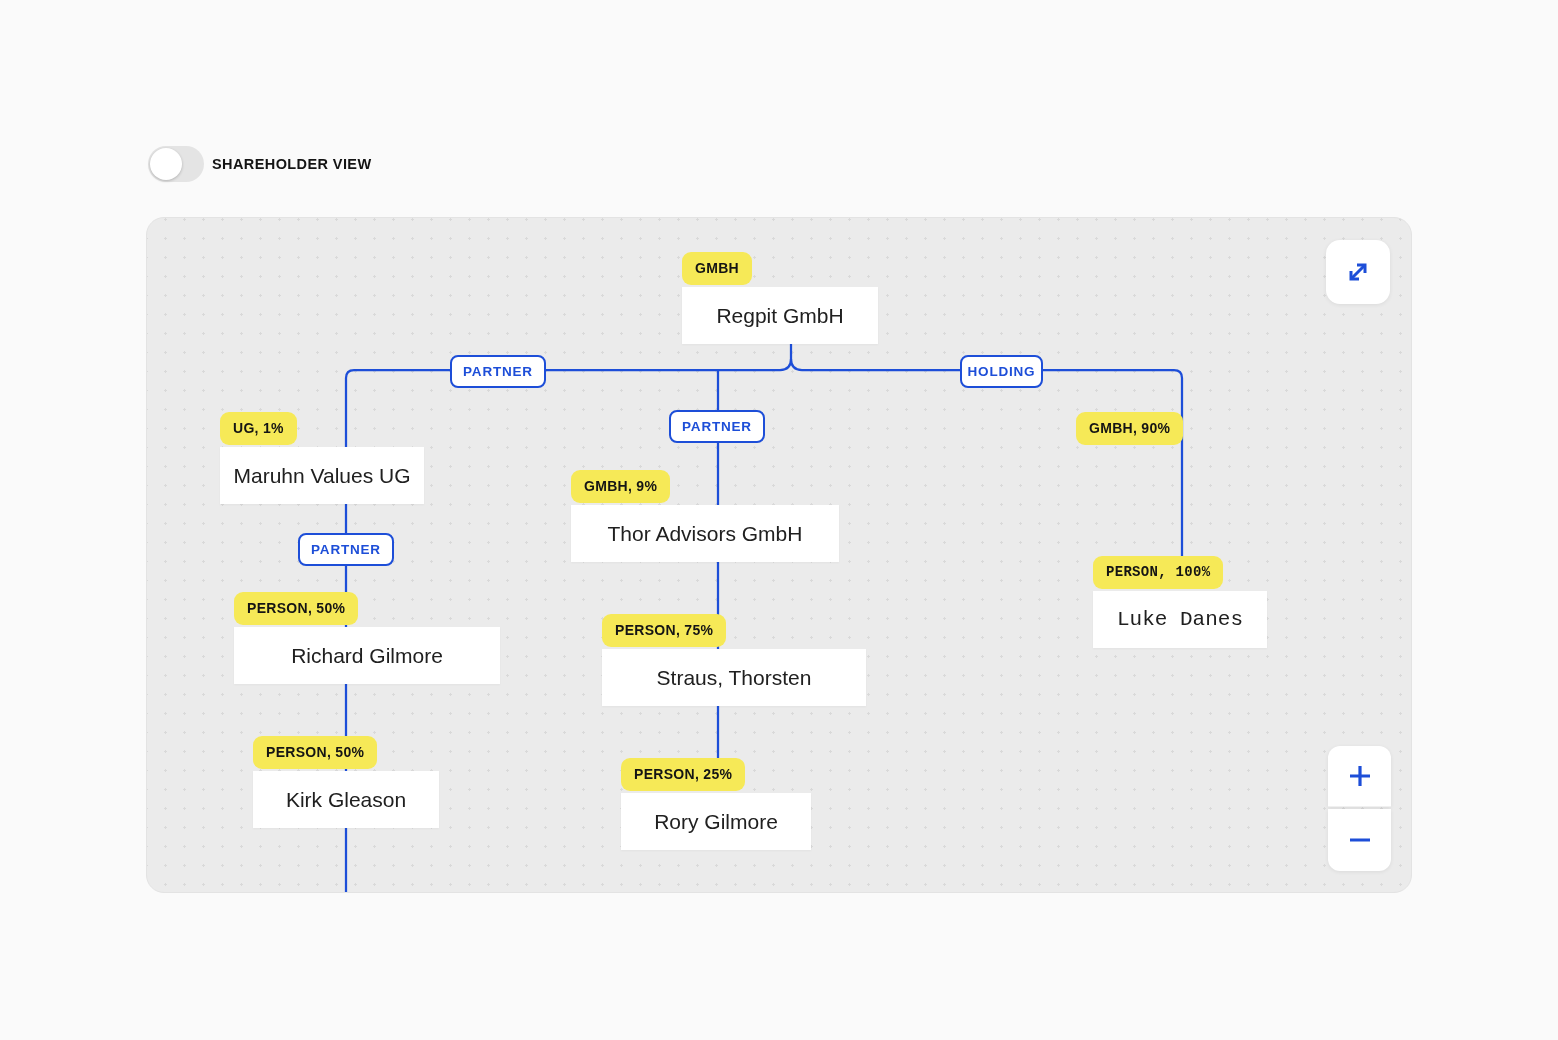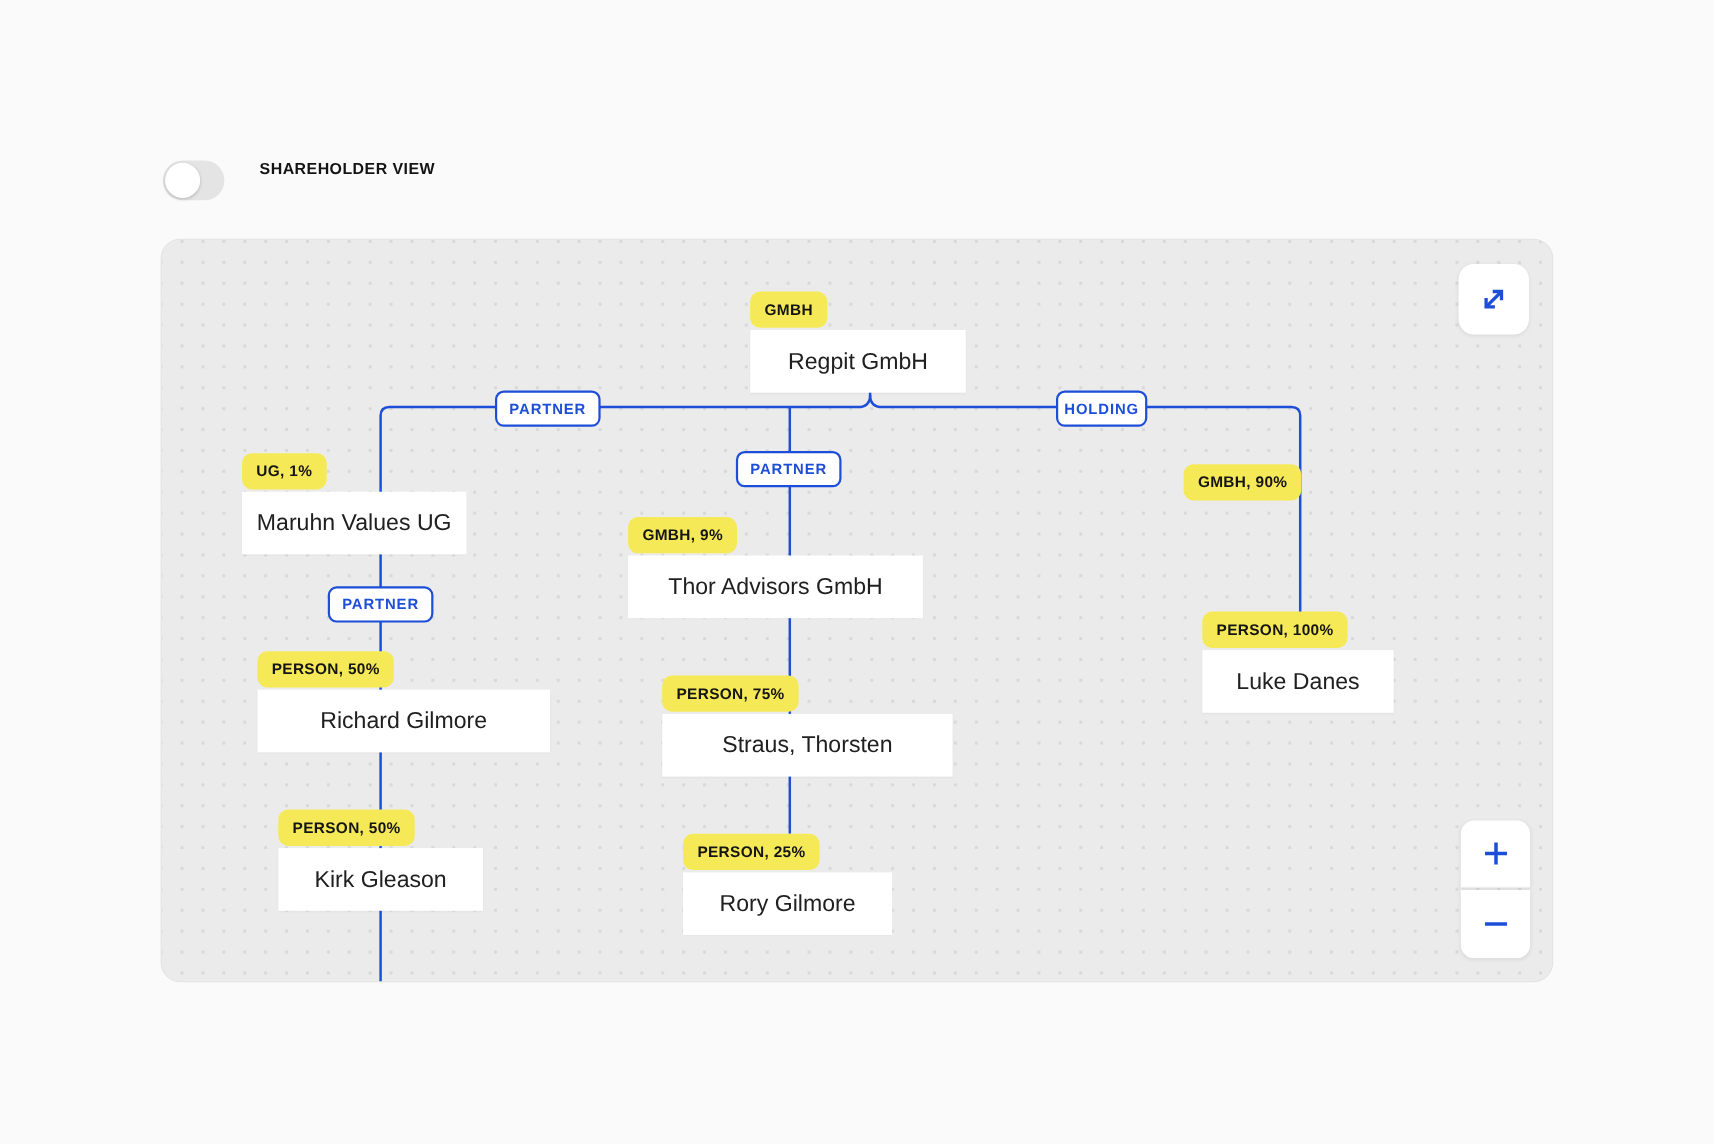--- a/index.html
+++ b/index.html
@@ -7,21 +7,21 @@
     width: 1558px; height: 1040px;
     background: #fafafa;
     font-family: "Liberation Sans", "DejaVu Sans", sans-serif;
     position: relative;
     overflow: hidden;
   }
 
   
   .header {
     position: absolute; left: 148px; top: 146px;
-    display: flex; gap: 32px;
+    display: flex; align-items: center; gap: 8px;
   }
   .toggle {
     width: 56px; height: 36px; border-radius: 18px;
     background: #e4e4e4; position: relative; cursor: pointer;
     border: none; flex: 0 0 auto;
   }
   .toggle-knob {
     position: absolute; left: 2px; top: 2px;
     width: 32px; height: 32px; border-radius: 50%;
     background: #ffffff;
@@ -104,50 +104,50 @@
 </div>
 
 <div class="canvas">
 
   <svg class="edges-svg" width="1266" height="676" viewBox="0 0 1266 676">
     <path d="M644,124 L644,141 Q644,152 633,152 L207,152 Q199,152 199,160 L199,675" fill="none" stroke="#1d4ed8" stroke-width="2.25"></path>
     <path d="M644,141 Q644,152 655,152 L1027,152 Q1035,152 1035,160 L1035,339" fill="none" stroke="#1d4ed8" stroke-width="2.25"></path>
     <path d="M571,152 L571,540" fill="none" stroke="#1d4ed8" stroke-width="2.25"></path>
   </svg>
 
-  <div class="node" style="left:535px; top:47px;">
+  <div class="node" style="left:535px; top:34px;">
     <span class="node-badge">GMBH</span>
     <div class="node-box" style="width:196px;">Regpit GmbH</div>
   </div>
 
   <div class="node" style="left:73px; top:194px;">
     <span class="node-badge">UG, 1%</span>
     <div class="node-box" style="width:204px;">Maruhn Values UG</div>
   </div>
 
   <div class="node" style="left:424px; top:252px;">
     <span class="node-badge">GMBH, 9%</span>
     <div class="node-box" style="width:268px;">Thor Advisors GmbH</div>
   </div>
 
-  <div class="node" style="left:913px; top:204px;padding-left:16px;">
+  <div class="node" style="left:913px; top:194px;padding-left:16px;">
     <span class="node-badge">GMBH, 90%</span>
   </div>
 
   <div class="node" style="left:87px; top:374px;">
     <span class="node-badge">PERSON, 50%</span>
     <div class="node-box" style="width:266px;">Richard Gilmore</div>
   </div>
 
   <div class="node" style="left:455px; top:396px;">
     <span class="node-badge">PERSON, 75%</span>
     <div class="node-box" style="width:264px;">Straus, Thorsten</div>
   </div>
 
-  <div class="node" style="left:946px; top:338px;">
+  <div class="node" style="left:946px; top:338px;font-family:Liberation Mono, monospace;">
     <span class="node-badge">PERSON, 100%</span>
     <div class="node-box" style="width:174px;">Luke Danes</div>
   </div>
 
   <div class="node" style="left:106px; top:518px;">
     <span class="node-badge">PERSON, 50%</span>
     <div class="node-box" style="width:186px;">Kirk Gleason</div>
   </div>
 
   <div class="node" style="left:474px; top:540px;">

